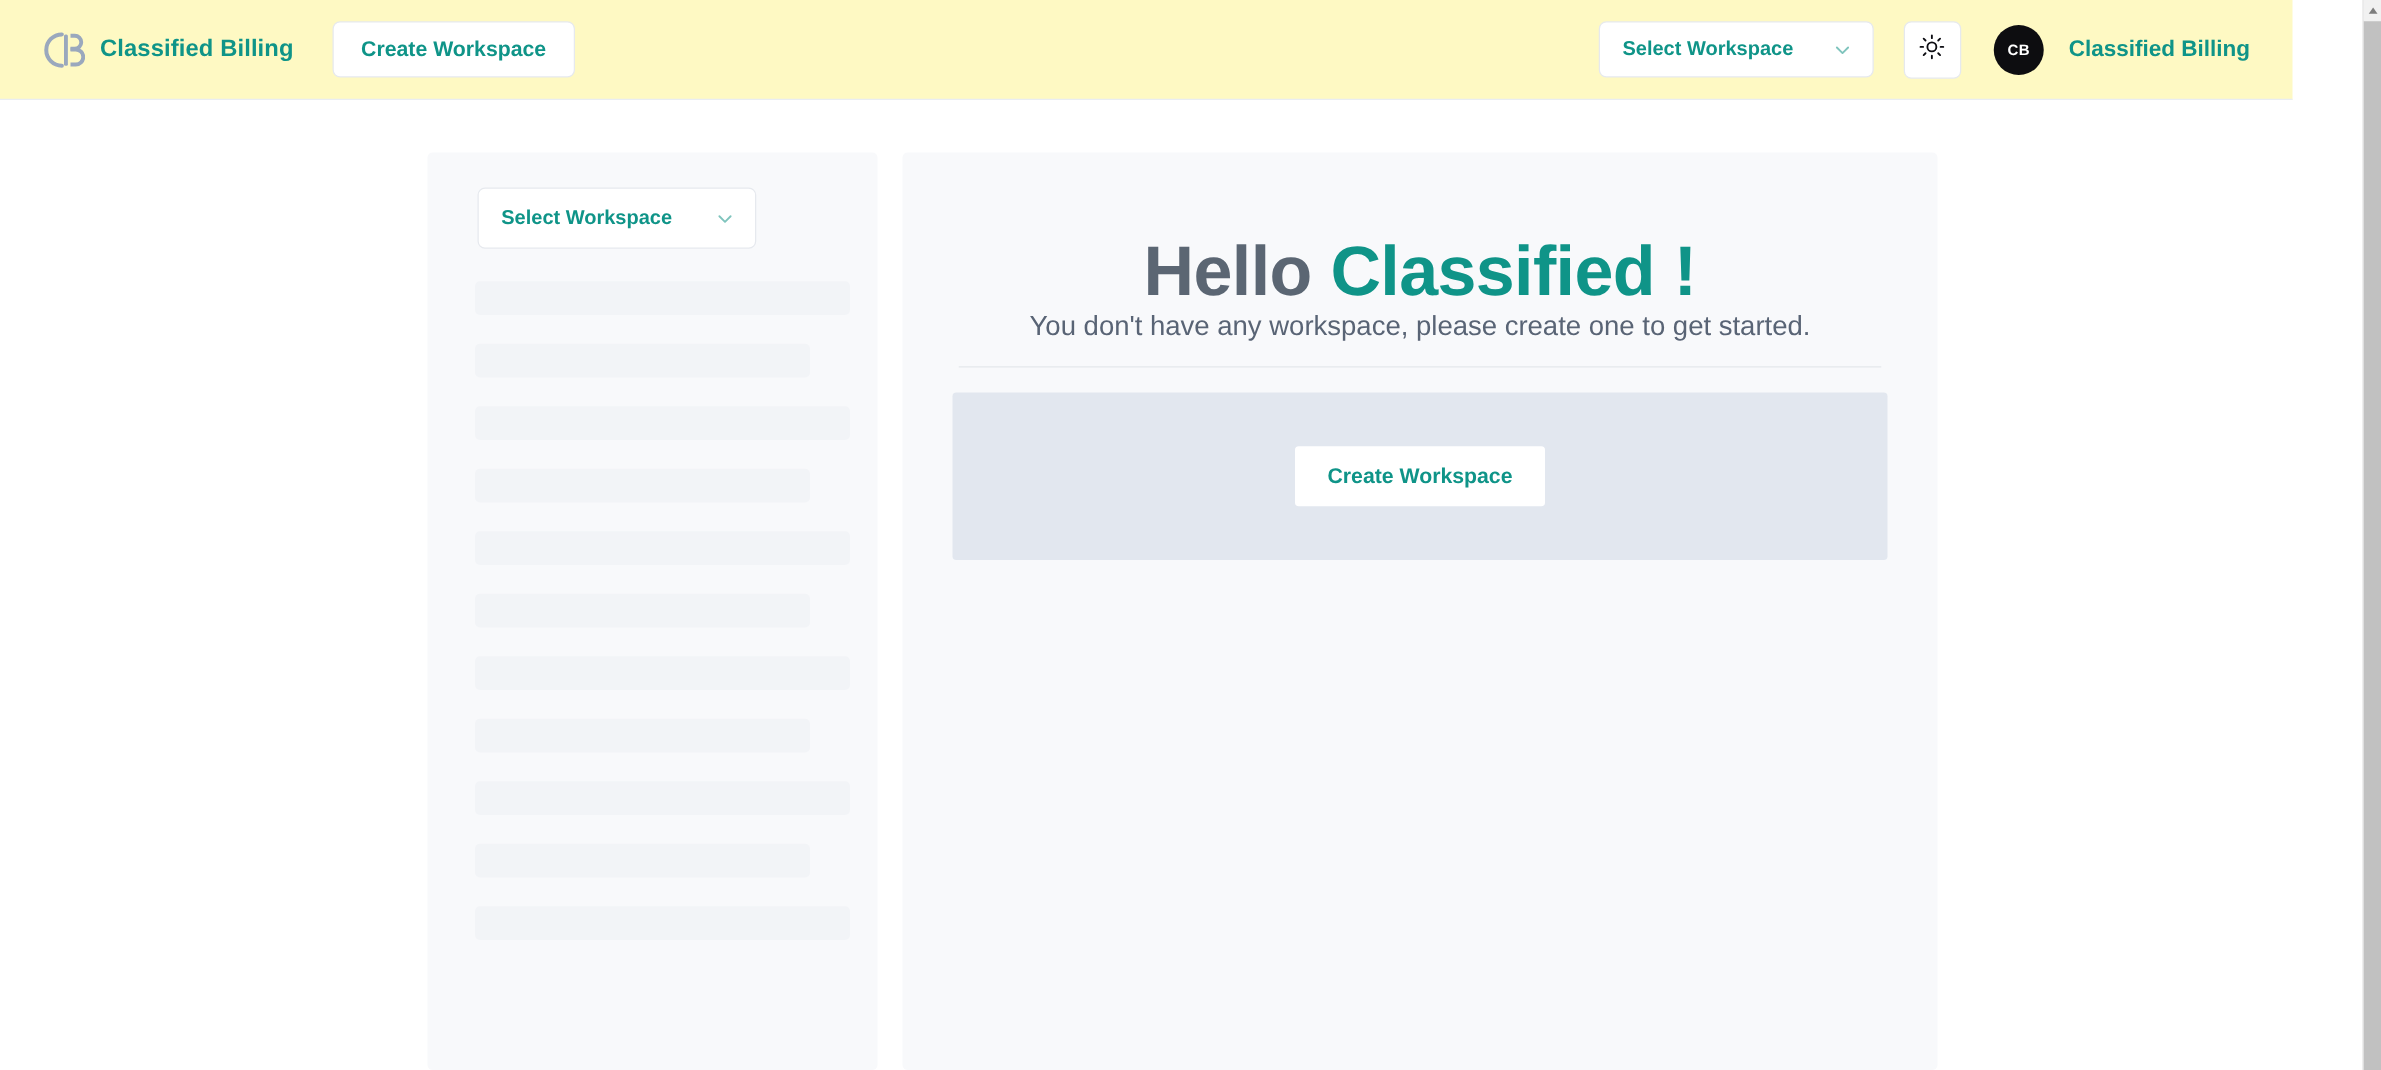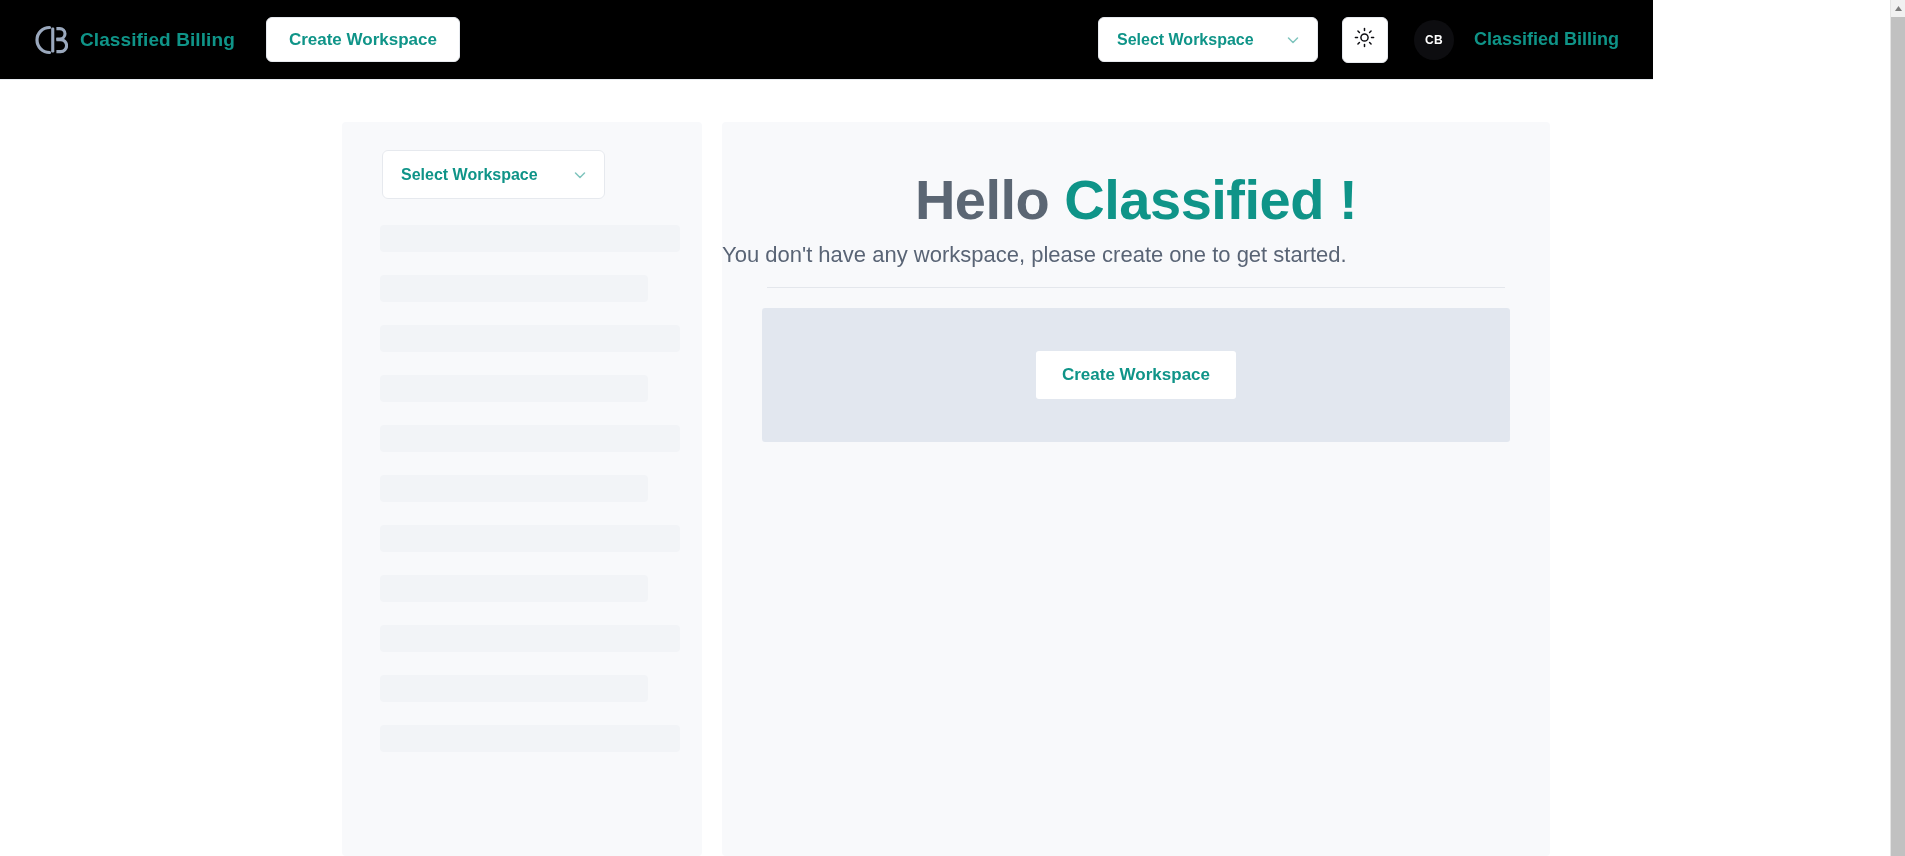--- a/index.html
+++ b/index.html
@@ -16,23 +16,23 @@
     position: relative;
     width: 1905px;
     height: 856px;
     background: #ffffff;
   }
 
   
   .topbar {
     position: absolute;
     top: 0; left: 0;
-    width: 1653px;
+    width: 1834px;
     height: 80px;
-    background: #000000;
+    background: #fef9c3;
     border-bottom: 1px solid #e9edf2;
     display: flex;
     align-items: center;
   }
 
   .brand {
     display: flex;
     align-items: center;
     gap: 12px;
     margin-left: 34px;
@@ -205,33 +205,33 @@
     left: 722px;
     top: 41px;
     width: 828px;
     height: 734px;
     background: #f8f9fb;
     border-radius: 4px;
     overflow: hidden;
   }
 
   .hello {
-    margin-top: 47px;
+    margin-top: 64px;
     text-align: center;
     font-size: 56px;
     line-height: 62px;
     font-weight: bold;
     letter-spacing: -0.5px;
     color: #5b6673;
     white-space: nowrap;
   }
   .hello .accent { color: #0f9488; }
 
   .subtitle {
-    margin-top: 11px;
+    text-align: center;
     font-size: 22px;
     color: #596475;
     white-space: nowrap;
   }
 
   .divider {
     margin: 19px auto 0 auto;
     width: 738px;
     height: 1px;
     background: #e4e7ec;

